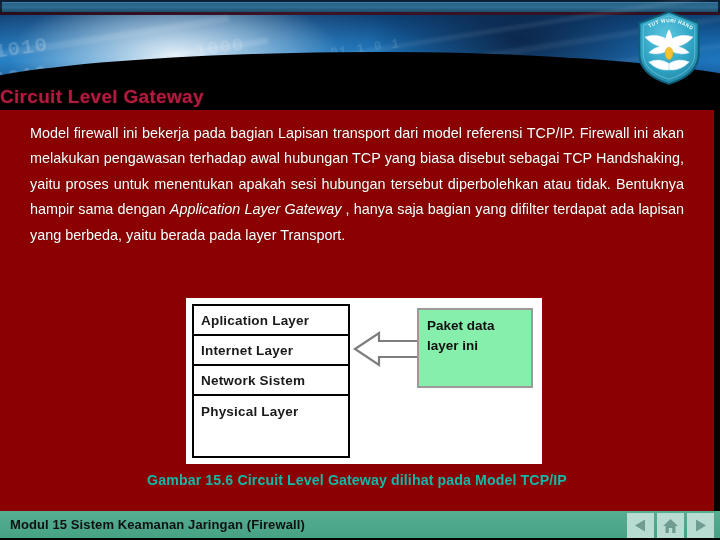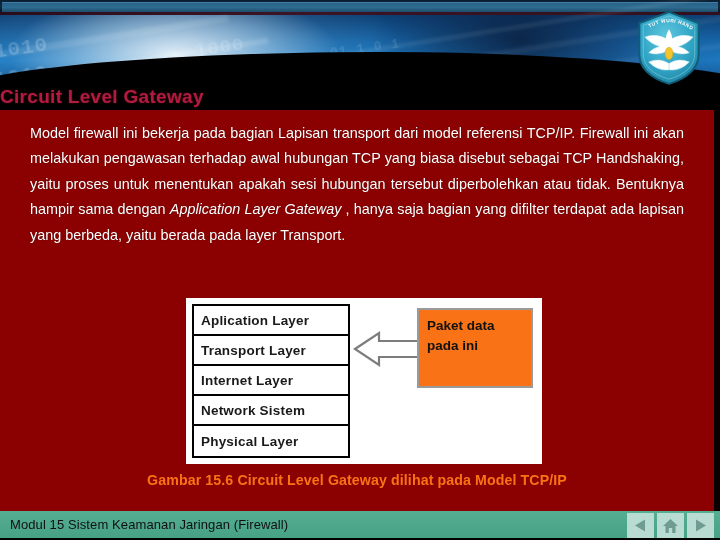--- a/index.html
+++ b/index.html
@@ -202,37 +202,37 @@
     top: 28px;
     width: 68px;
     height: 44px;
   }
   .callout {
     position: absolute;
     left: 230px;
     top: 9px;
     width: 116px;
     height: 80px;
-    background: #f97316;
+    background: #86efac;
     border: 2px solid #9a9a9a;
     box-sizing: border-box;
     padding: 6px 0 0 8px;
     font-size: 13.5px;
     font-weight: bold;
     line-height: 20px;
     color: #111;
   }
 
   .caption {
     position: absolute;
     left: 0;
     top: 362px;
     width: 714px;
     text-align: center;
-    color: #f97316;
+    color: #14b8a6;
     font-size: 14.2px;
     font-weight: bold;
     letter-spacing: 0.1px;
   }
 
   
   .footer {
     position: absolute;
     left: 0;
     top: 511px;
@@ -240,21 +240,21 @@
     height: 29px;
     background: #4aa88a;
     background: linear-gradient(to bottom, #55ad92 0%, #46a183 100%);
   }
   .footer-text {
     position: absolute;
     left: 10px;
     top: 6px;
     color: #101010;
     font-size: 13px;
-    font-weight: normal;
+    font-weight: bold;
     letter-spacing: 0.1px;
   }
   .navbtns {
     position: absolute;
     right: 6px;
     top: 2px;
     display: flex;
     gap: 3px;
   }
   .navbtn {
@@ -331,35 +331,34 @@
   </div>
 
   <div class="content">
 
     <div class="para"><span>Model firewall ini bekerja pada bagian Lapisan transport dari model referensi TCP/IP. Firewall ini akan melakukan pengawasan terhadap awal hubungan TCP yang biasa disebut sebagai TCP Handshaking, yaitu proses untuk menentukan apakah sesi hubungan tersebut diperbolehkan atau tidak. Bentuknya hampir sama dengan </span><i>Application Layer Gateway</i><span> , hanya saja bagian yang difilter terdapat ada lapisan yang berbeda, yaitu berada pada layer Transport.</span></div>
 
     <div class="diagram">
 
       <div class="layer-stack">
         <div class="layer-box">Aplication Layer</div>
-        <div class="layer-box">Transport Layer</div>
         <div class="layer-box">Internet  Layer</div>
         <div class="layer-box">Network  Sistem</div>
         <div class="layer-box">Physical Layer</div>
       </div>
 
       <div class="arrow-wrap">
         <svg width="68" height="44" viewBox="0 0 68 44">
           <polygon points="2,22 26,6 26,14 66,14 66,30 26,30 26,38" fill="#ffffff" stroke="#7d7d7d" stroke-width="2.2" stroke-linejoin="miter"></polygon>
         </svg>
       </div>
 
       <div class="callout">
         <div>Paket data</div>
-        <div>pada ini</div>
+        <div>layer ini</div>
       </div>
     </div>
 
     <div class="caption">Gambar 15.6 Circuit Level Gateway dilihat pada Model TCP/IP</div>
   </div>
 
   <div class="rightedge"></div>
 
   <div class="footer">
     <div class="footer-text">Modul 15 Sistem Keamanan Jaringan (Firewall)</div>

